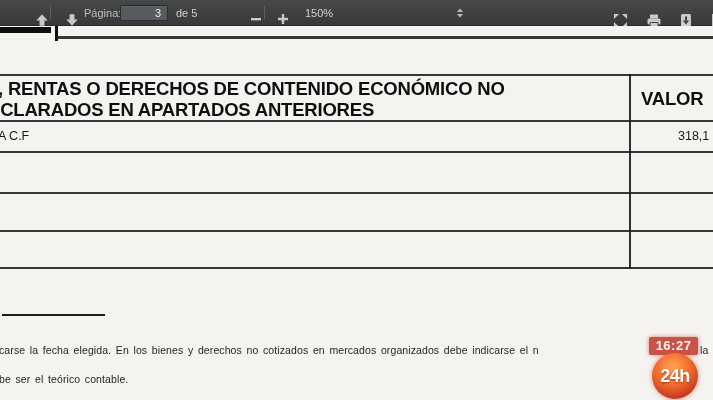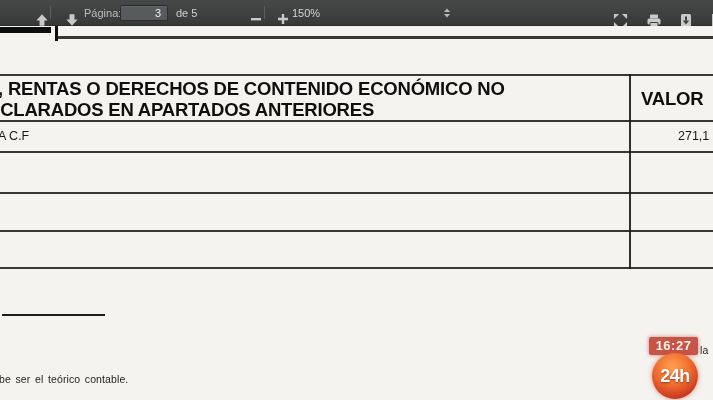--- a/index.html
+++ b/index.html
@@ -16,21 +16,21 @@
     background:linear-gradient(#474948,var(--toolbar-bg) 60%,#373938);
     border-bottom:1px solid #2a2a2a;}
   .toolbar *{position:absolute;}
   .tb-btn{width:20px;height:20px;top:3px;display:flex;align-items:center;justify-content:center;cursor:pointer;}
   .tb-sep{width:1px;height:13px;top:6px;background:#5d5f5e;}
   .tb-label{font-size:11px;color:var(--toolbar-text);top:7px;white-space:nowrap;}
   .page-input{left:120px;top:5px;width:48px;height:16px;background:#585b5e;
     border:1px solid #2c2d2d;border-top-color:#262727;border-radius:2px;
     color:#ececec;font-size:11px;text-align:right;padding-right:6px;
     font-family:"Liberation Sans",sans-serif;box-shadow:inset 0 1px 0 rgba(255,255,255,.08);}
-  .zoom-select{left:292px;top:0;width:165px;height:38px;cursor:pointer;}
+  .zoom-select{left:305px;top:0;width:165px;height:38px;cursor:pointer;}
   .zoom-select .zs-text{left:0;top:7px;font-size:11px;color:#d2d2d2;}
   .zoom-select .zs-arrows{left:151px;top:7px;}
 
   
   .doc{position:absolute;left:0;top:26px;width:713px;height:374px;background:var(--page-bg);color:var(--doc-text);}
   .doc .abs{position:absolute;}
   .hline{position:absolute;background:var(--table-line);height:2px;opacity:.88;}
   .vline{position:absolute;background:var(--table-line);width:2px;opacity:.9;}
   .remnant-bar{position:absolute;background:#0e0e0e;}
   .sec-header{font-weight:bold;font-size:18.5px;letter-spacing:-.2px;white-space:nowrap;color:#0f0f0f;}
@@ -142,29 +142,30 @@
 
     <div class="hline" style="left:0;top:48px;width:713px;"></div>
     <div class="sec-header abs" style="left:-2px;top:52px;">, RENTAS O DERECHOS DE CONTENIDO ECONÓMICO NO</div>
     <div class="sec-header abs" style="left:-12px;top:73px;">ECLARADOS EN APARTADOS ANTERIORES</div>
     <div class="sec-header abs" style="left:641px;top:62px;">VALOR</div>
     <div class="hline" style="left:0;top:94px;width:713px;"></div>
 
     <div class="vline" style="left:629px;top:48px;height:195px;"></div>
 
     <div class="cell-text abs" style="left:-2px;top:103px;">A C.F</div>
-    <div class="cell-text abs" style="left:678px;top:103px;">271,1</div>
+    <div class="cell-text abs" style="left:678px;top:103px;">318,1</div>
     <div class="hline" style="left:0;top:125px;width:713px;"></div>
 
     <div class="hline" style="left:0;top:166px;width:713px;"></div>
     <div class="hline" style="left:0;top:204px;width:713px;"></div>
     <div class="hline" style="left:0;top:241px;width:713px;"></div>
 
     <div class="hline" style="left:2px;top:288px;width:103px;opacity:1;"></div>
 
+    <div class="footnote abs" style="left:-1px;top:318px;">carse la fecha elegida. En los bienes y derechos no cotizados en mercados organizados debe indicarse el n</div>
     <div class="footnote abs" style="left:700px;top:318px;text-align:right;">la</div>
     <div class="footnote abs" style="left:-1px;top:347px;">be ser el teórico contable.</div>
   </div>
 
   <div class="clock">16:27</div>
   <div class="logo24">
     <span>24h</span>
   </div>
 
 </div>

